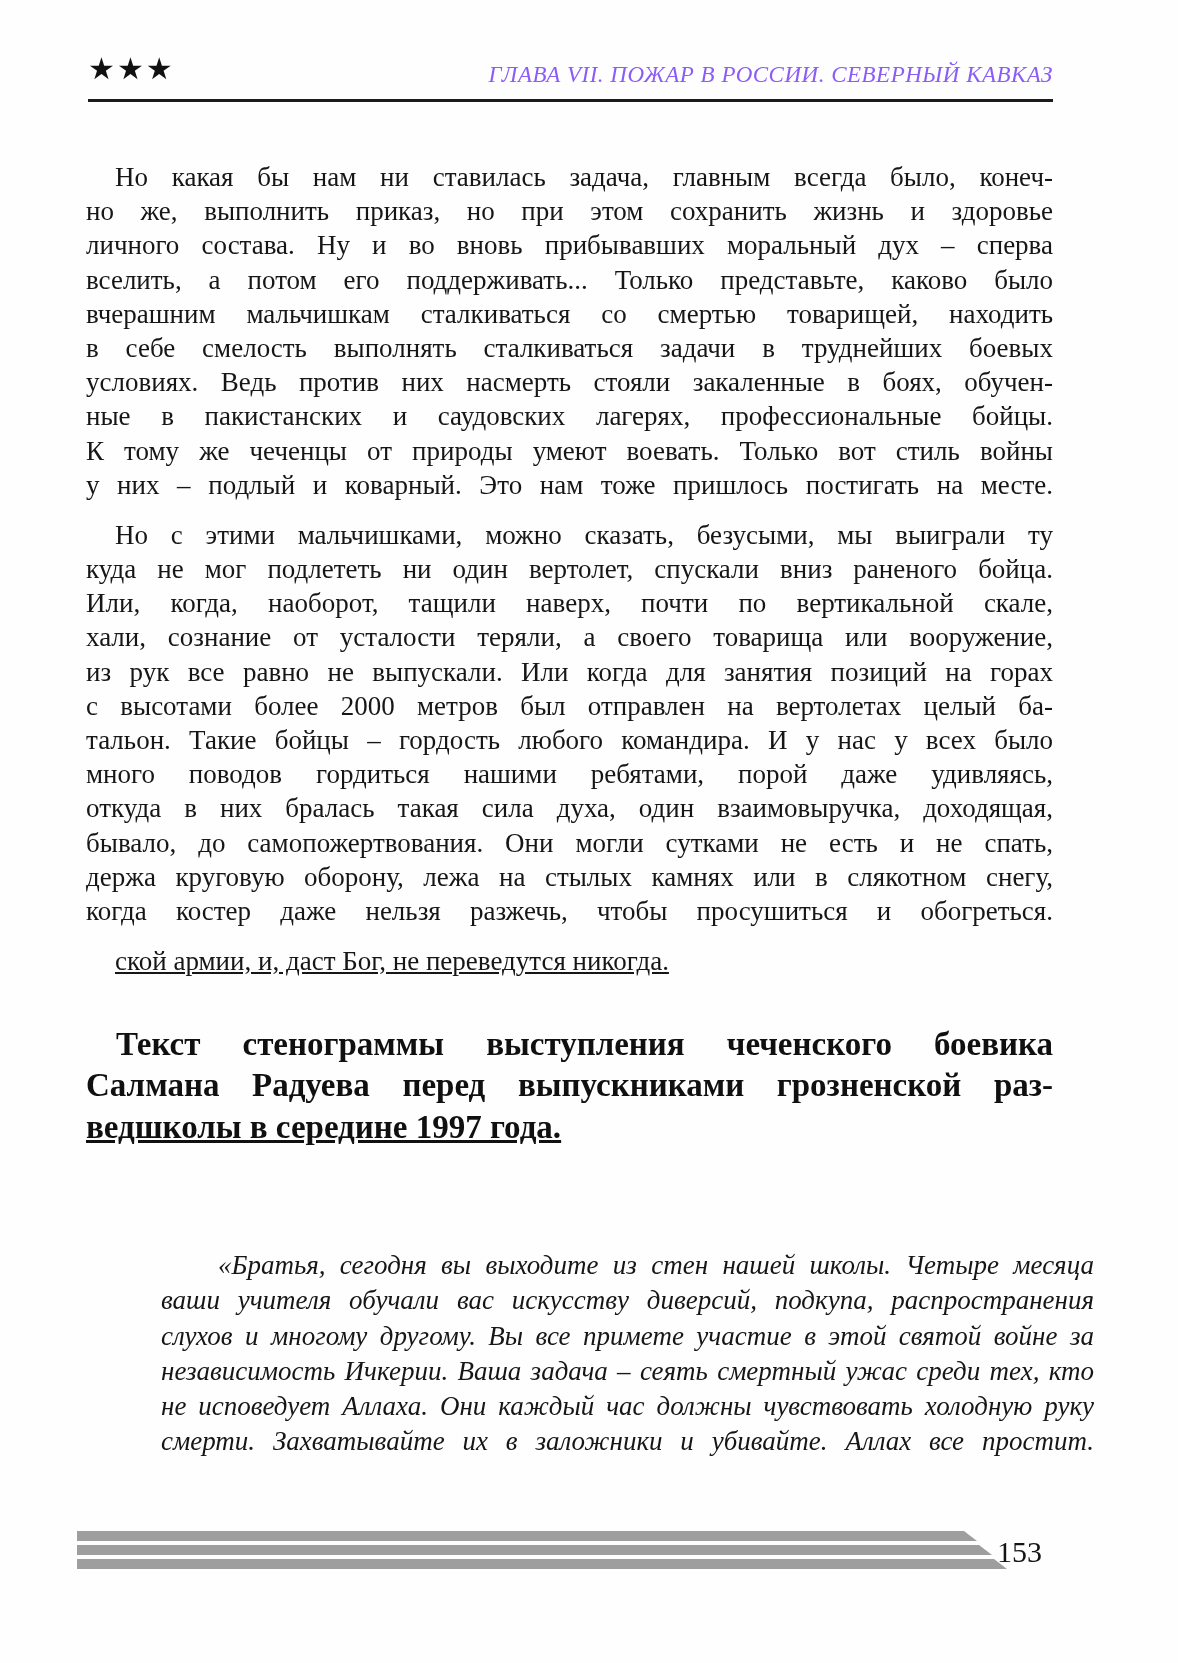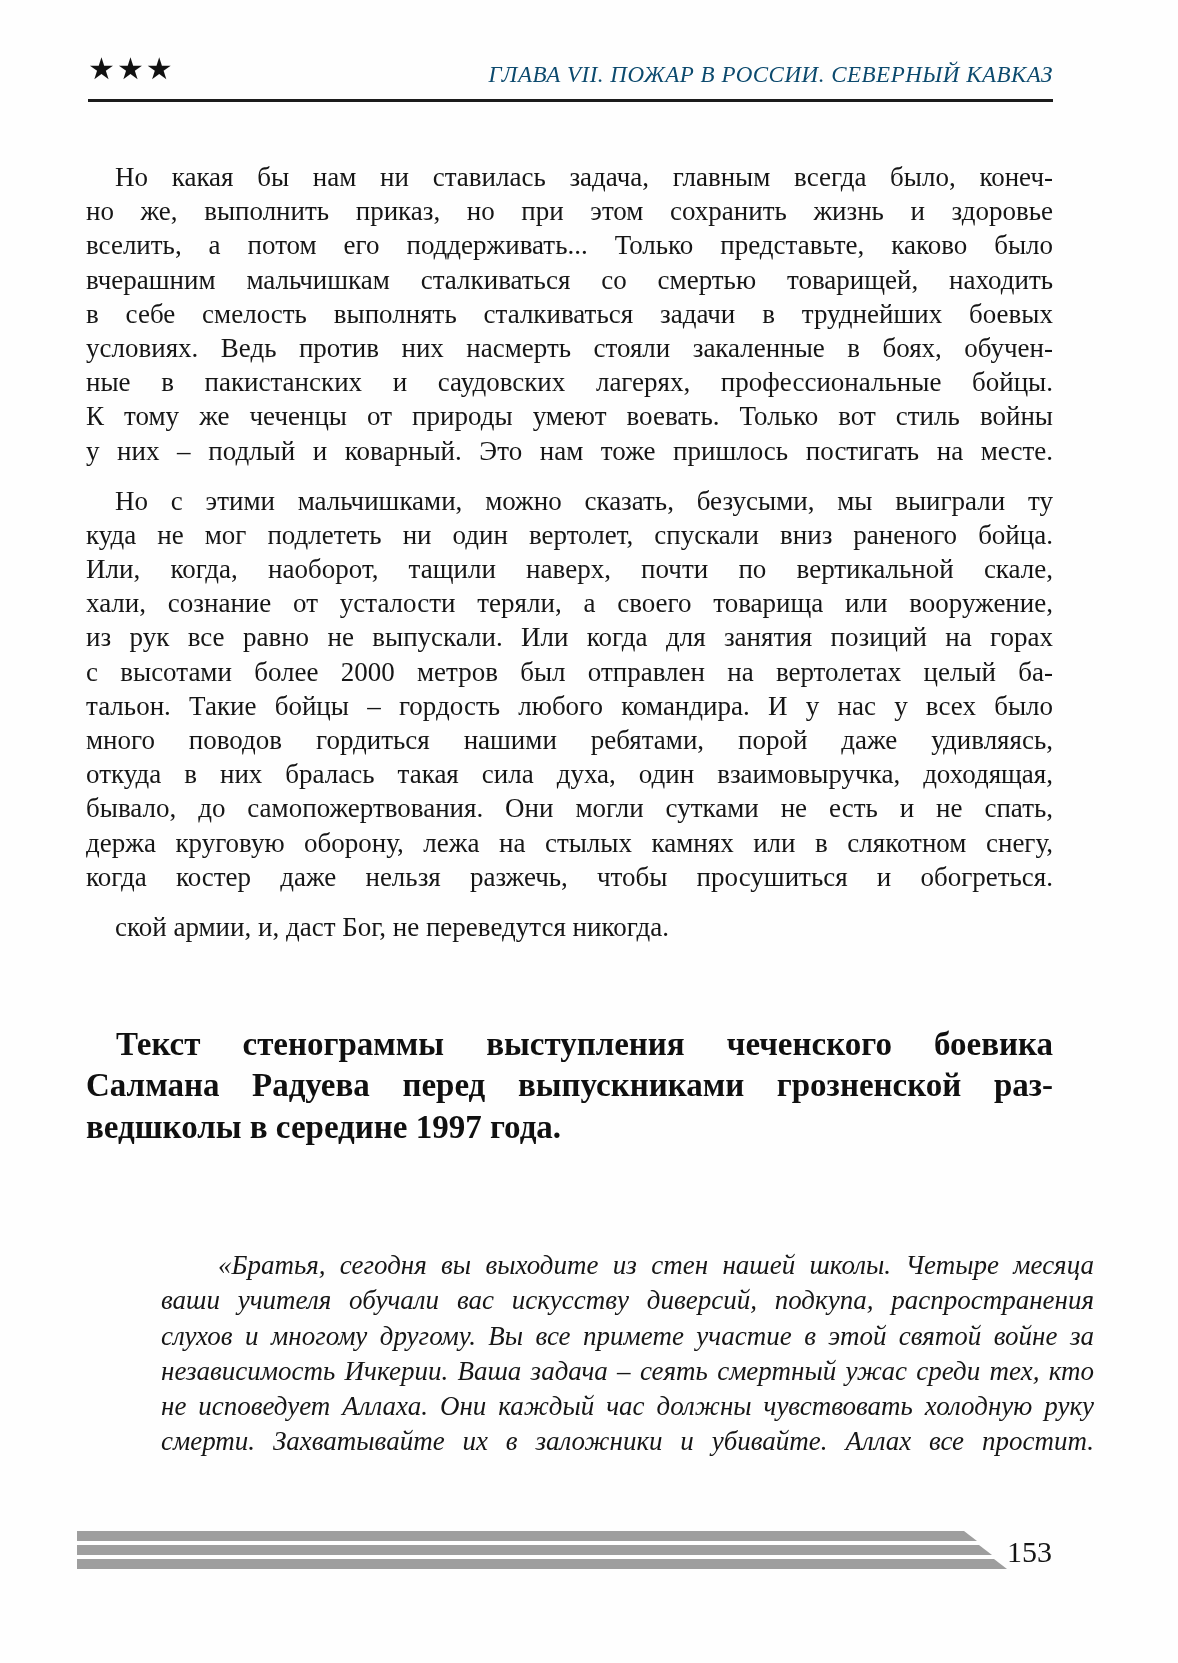--- a/index.html
+++ b/index.html
@@ -22,21 +22,21 @@
     letter-spacing: 2px;
     color: #111;
     line-height: 1;
   }
   .running-head-title {
     position: absolute;
     right: 125px; top: 62px;
     font-style: italic;
     font-size: 23px;
     letter-spacing: 0.5px;
-    color: #0c4a6e;
+    color: #8b5cf6;
     white-space: nowrap;
   }
   .head-rule {
     position: absolute;
     left: 88px; right: 125px; top: 99px;
     height: 3px;
     background: #1c1c1c;
   }
 
   
@@ -44,21 +44,21 @@
     position: absolute;
     left: 86px;
     width: 967px;
   }
   .line {
     text-align: justify;
     text-align-last: justify;
     overflow: hidden;
     white-space: normal;
   }
-  .short-last .line.last { text-align-last: left; }
+  .short-last .line.last { text-align-last: left; text-decoration: underline; }
 
   .body-copy { top: 144px; font-size: 27px; }
   .body-copy .para .line { height: 34.2px; line-height: 34.2px; }
   .body-copy .para .line:first-child { text-indent: 29px; margin-top: 16px; }
 
   .section-heading {
     top: 1024px;
     font-size: 33px;
     font-weight: bold;
     color: #101010;
@@ -84,41 +84,42 @@
     height: 10px;
     background: #9e9e9e;
     clip-path: polygon(0 0, calc(100% - 13px) 0, 100% 100%, 0 100%);
   }
   .footer-bar.b1 { top: 1531px; width: 900px; }
   .footer-bar.b2 { top: 1545px; width: 915px; }
   .footer-bar.b3 { top: 1559px; width: 930px; }
 
   .page-number {
     position: absolute;
-    right: 126px; top: 1537px;
+    right: 136px; top: 1537px;
     font-size: 30px;
     color: #141414;
     line-height: 1;
   }
 </style>
 </head>
 <body>
 
 <div class="page">
 
   <div class="running-head-stars">★★★</div>
 
   <div class="running-head-title">ГЛАВА VII. ПОЖАР В РОССИИ. СЕВЕРНЫЙ КАВКАЗ</div>
 
   <div class="head-rule"></div>
 
   <div class="text-block body-copy">
     <div class="para">
         <div class="line">Но какая бы нам ни ставилась задача, главным всегда было, конеч-</div>
         <div class="line">но же, выполнить приказ, но при этом сохранить жизнь и здоровье</div>
+        <div class="line">личного состава. Ну и во вновь прибывавших моральный дух – сперва</div>
         <div class="line">вселить, а потом его поддерживать... Только представьте, каково было</div>
         <div class="line">вчерашним мальчишкам сталкиваться со смертью товарищей, находить</div>
         <div class="line">в себе смелость выполнять сталкиваться задачи в труднейших боевых</div>
         <div class="line">условиях. Ведь против них насмерть стояли закаленные в боях, обучен-</div>
         <div class="line">ные в пакистанских и саудовских лагерях, профессиональные бойцы.</div>
         <div class="line">К тому же чеченцы от природы умеют воевать. Только вот стиль войны</div>
         <div class="line last">у них – подлый и коварный. Это нам тоже пришлось постигать на месте.</div>
       </div>
     <div class="para">
         <div class="line">Но с этими мальчишками, можно сказать, безусыми, мы выиграли ту</div>

